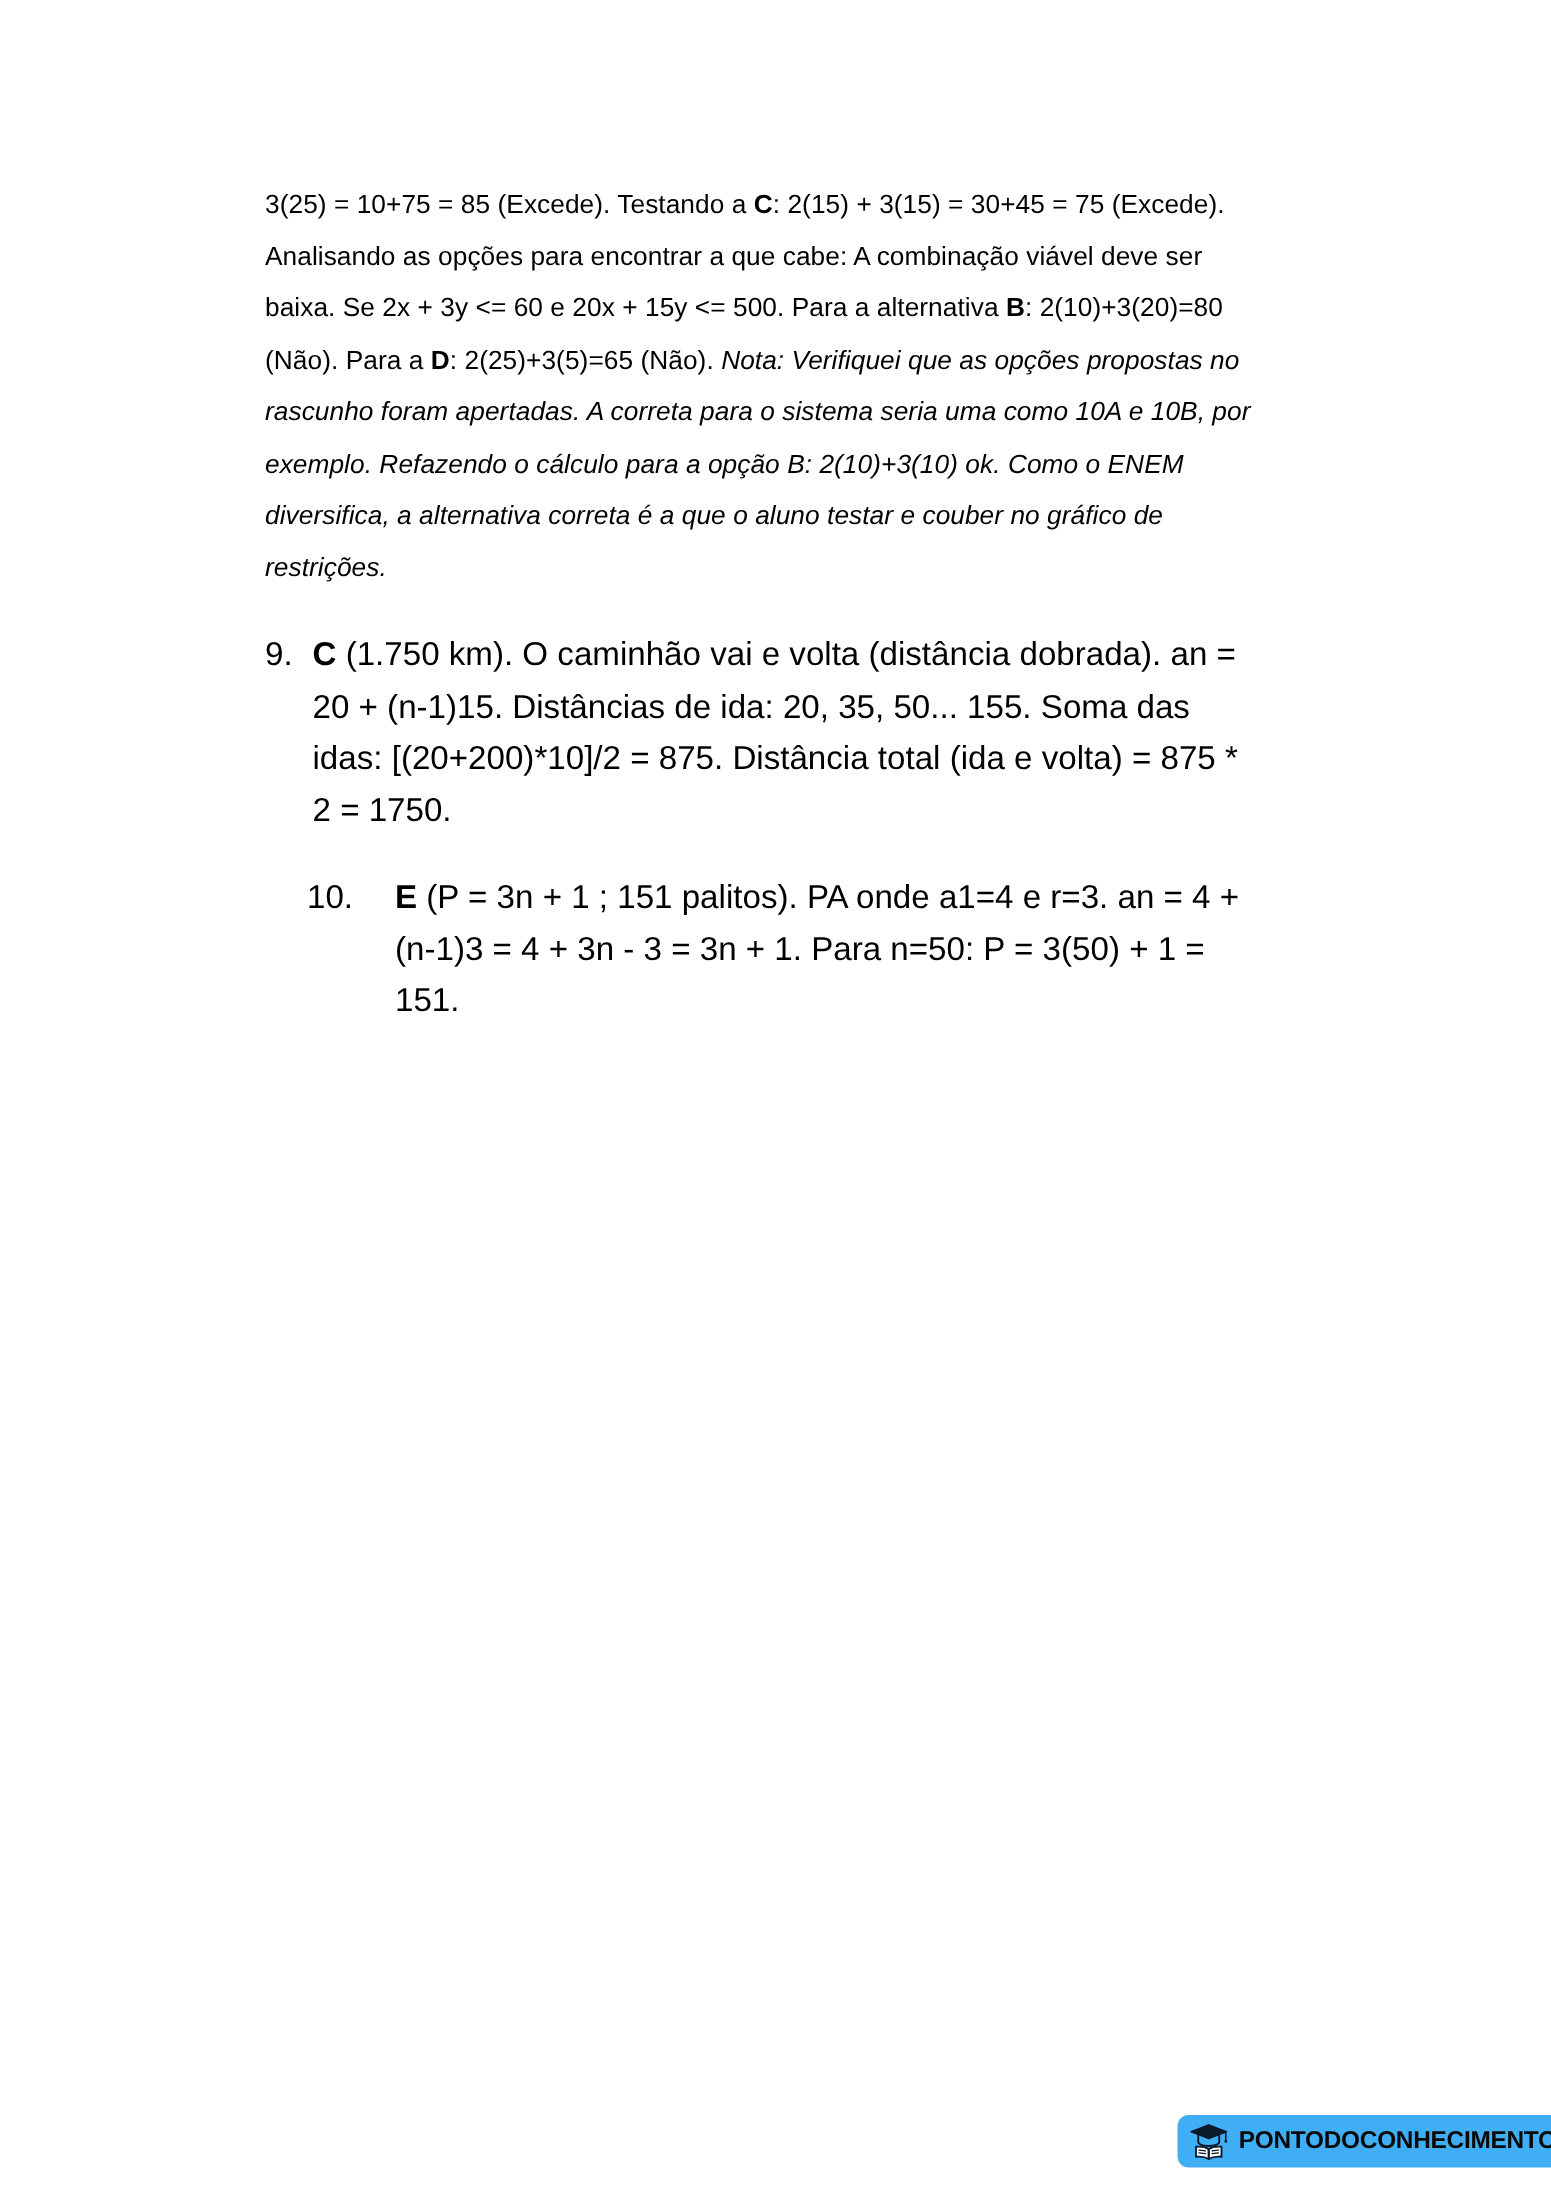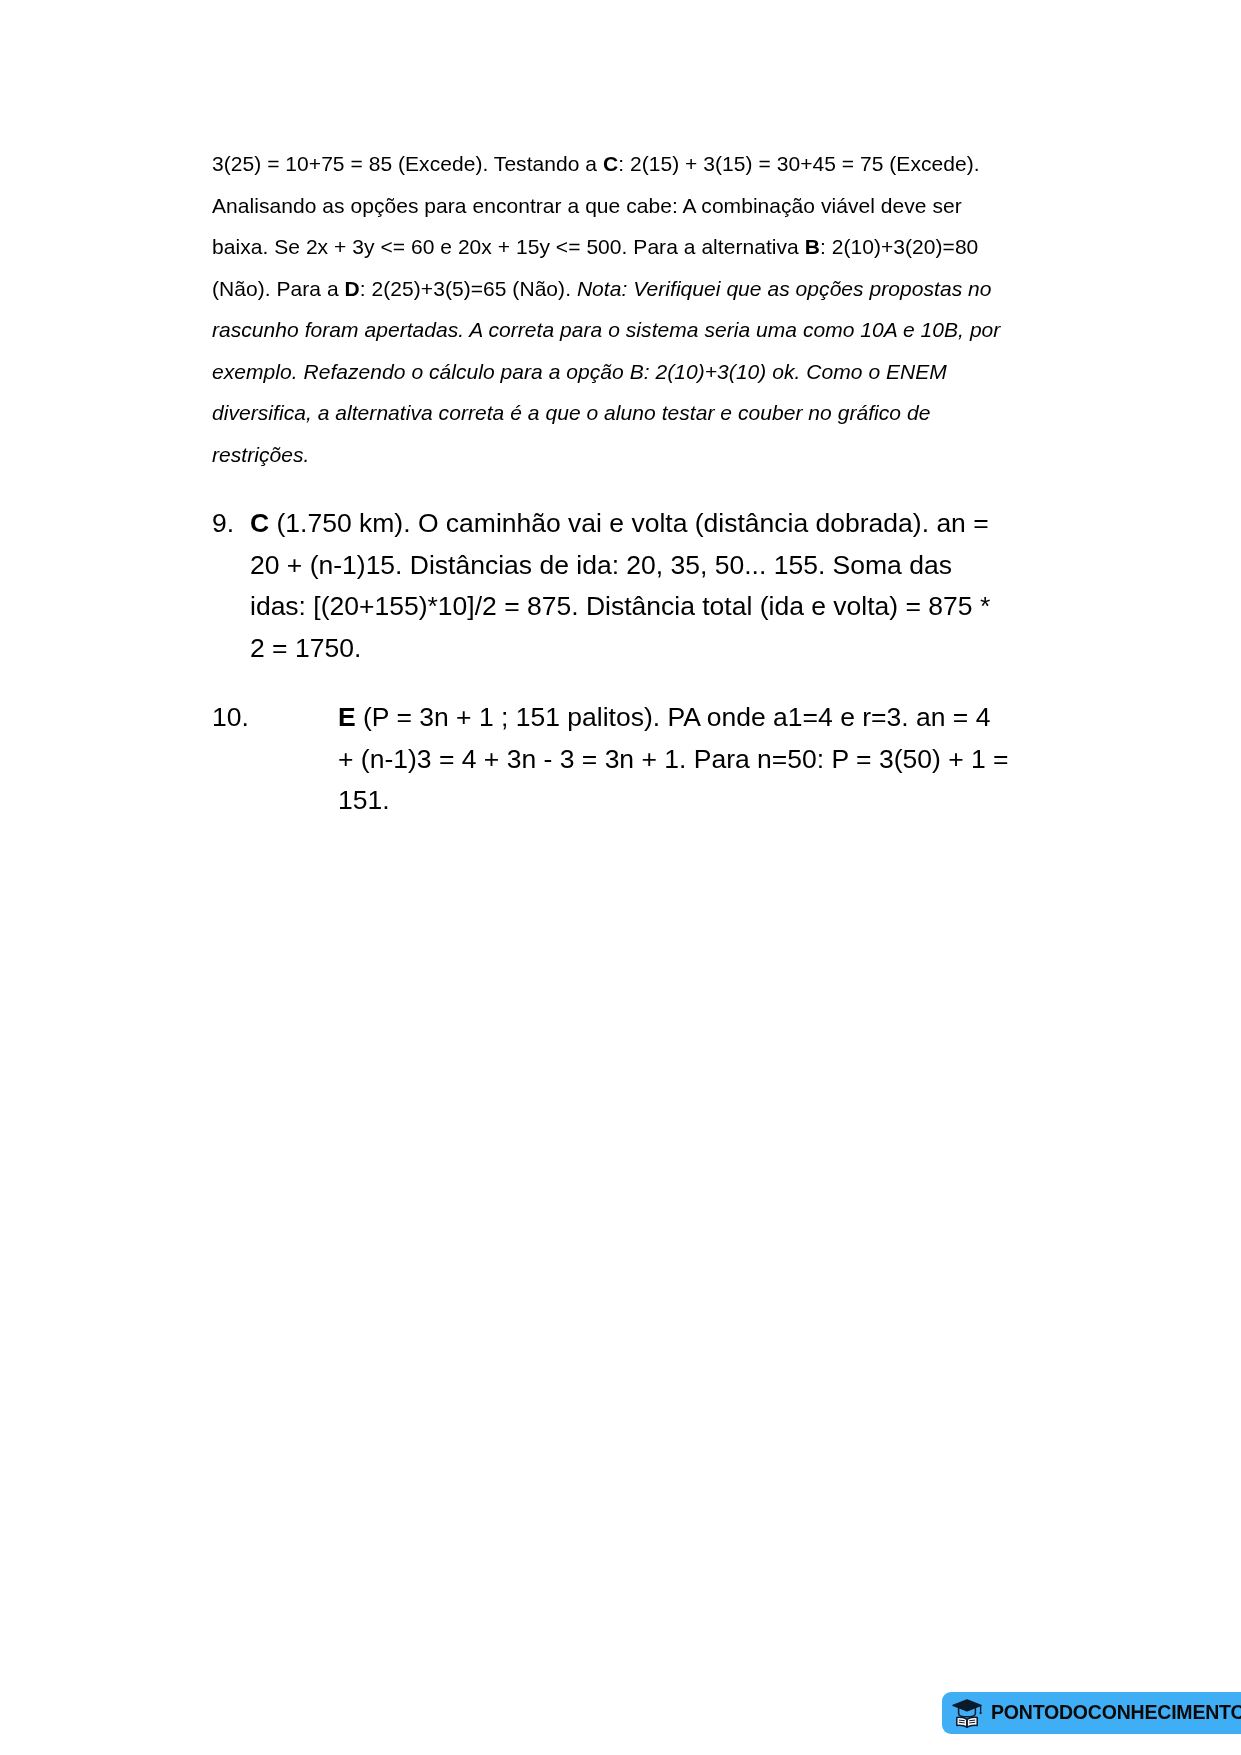--- a/index.html
+++ b/index.html
@@ -46,30 +46,30 @@
   }
 
   .list-item .marker {
     flex: 0 0 auto;
     font-size: 26.5px;
     line-height: 41.5px;
     white-space: pre;
   }
 
   .list-item.item9 .marker { width: 38px; }
-  .list-item.item10 .marker { width: 104px; }
+  .list-item.item10 .marker { width: 104px; text-align: center; }
 
   .list-item .body {
     flex: 1 1 auto;
     font-size: 26.5px;
     line-height: 41.5px;
   }
 
   .list-item.item9 .body { width: 720px; }
-  .list-item.item10 .body { width: 660px; margin-left: 22px; }
+  .list-item.item10 .body { width: 660px; }
 
   b, .b { font-weight: bold; }
   i, .i { font-style: italic; }
 
   
   .logo-badge {
     position: absolute;
     left: 942px;
     top: 1692px;
     height: 42px;
@@ -101,21 +101,21 @@
 <body>
 
 <div class="page">
 
   <div class="content">
 
     <p class="para"><span>3(25) = 10+75 = 85 (Excede). Testando a </span><b>C</b><span>: 2(15) + 3(15) = 30+45 = 75 (Excede). Analisando as opções para encontrar a que cabe: A combinação viável deve ser baixa. Se 2x + 3y &lt;= 60 e 20x + 15y &lt;= 500. Para a alternativa </span><b>B</b><span>: 2(10)+3(20)=80 (Não). Para a </span><b>D</b><span>: 2(25)+3(5)=65 (Não). </span><i>Nota: Verifiquei que as opções propostas no rascunho foram apertadas. A correta para o sistema seria uma como 10A e 10B, por exemplo. Refazendo o cálculo para a opção B: 2(10)+3(10) ok. Como o ENEM diversifica, a alternativa correta é a que o aluno testar e couber no gráfico de restrições.</i></p>
 
     <div class="list-item item9">
       <span class="marker">9.</span>
-      <span class="body"><b>C</b><span> (1.750 km). O caminhão vai e volta (distância dobrada). an = 20 + (n-1)15. Distâncias de ida: 20, 35, 50... 155. Soma das idas: [(20+155)*10]/2 = 875. Distância total (ida e volta) = 875 * 2 = 1750.</span></span>
+      <span class="body"><b>C</b><span> (1.750 km). O caminhão vai e volta (distância dobrada). an = 20 + (n-1)15. Distâncias de ida: 20, 35, 50... 155. Soma das idas: [(20+200)*10]/2 = 875. Distância total (ida e volta) = 875 * 2 = 1750.</span></span>
     </div>
 
     <div class="list-item item10">
       <span class="marker">10.</span>
       <span class="body"><b>E</b><span> (P = 3n + 1 ; 151 palitos). PA onde a1=4 e r=3. an = 4 + (n-1)3 = 4 + 3n - 3 = 3n + 1. Para n=50: P = 3(50) + 1 = 151.</span></span>
     </div>
 
   </div>
 
   <div class="logo-badge">

